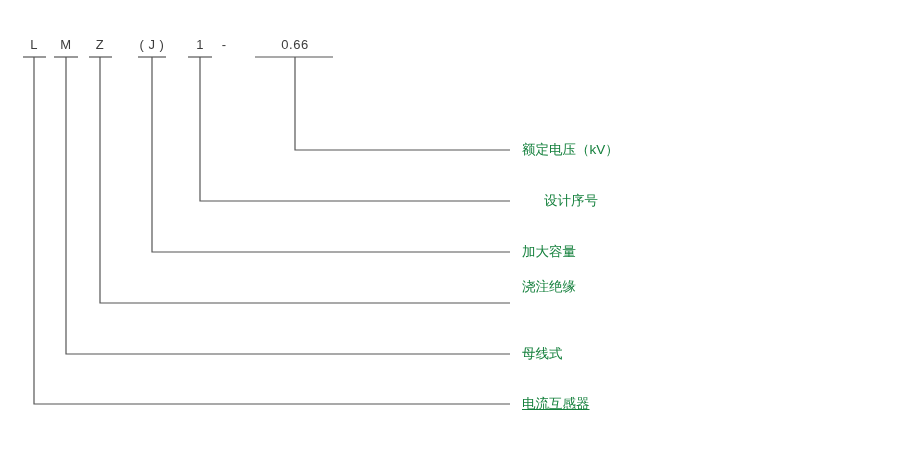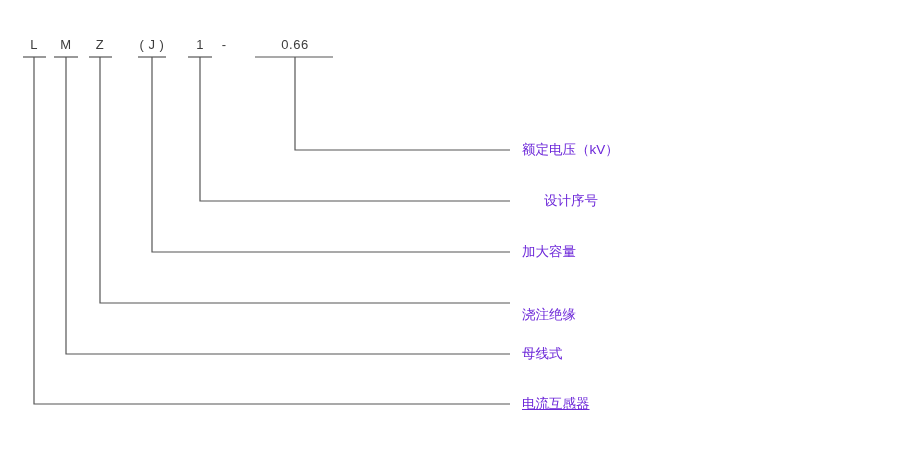--- a/index.html
+++ b/index.html
@@ -41,21 +41,21 @@
     font-size: 13px;
     line-height: 1;
     color: #3c3c3c;
     white-space: nowrap;
     transform: translateX(-50%);
   }
   .desc-label {
     position: absolute;
     font-size: 13.5px;
     line-height: 1;
-    color: #6d28d9;
+    color: #15803d;
     white-space: nowrap;
   }
 </style>
 </head>
 <body>
 
 <div id="diagram-root">
 
   <svg id="diagram-svg" viewBox="0 0 900 451" xmlns="http://www.w3.org/2000/svg">
     <g id="underlines" stroke="#555555" stroke-width="1.2" fill="none">
@@ -82,18 +82,18 @@
       <div class="code-char" style="left: 100px; top: 38px;">Z</div>
       <div class="code-char" style="left: 152px; top: 38px;">( J )</div>
       <div class="code-char" style="left: 200px; top: 38px;">1</div>
       <div class="code-char" style="left: 295px; top: 38px; text-align: center;">0.66</div>
       <div class="code-sep" style="left: 224px; top: 38px;">-</div>
     </div>
   <div id="label-layer">
       <div class="desc-label" style="left: 522px; top: 143px;">额定电压（kV）</div>
       <div class="desc-label" style="left: 544px; top: 194px;">设计序号</div>
       <div class="desc-label" style="left: 522px; top: 245px;">加大容量</div>
-      <div class="desc-label" style="left: 522px; top: 308px;">浇注绝缘</div>
+      <div class="desc-label" style="left: 522px; top: 280px;">浇注绝缘</div>
       <div class="desc-label" style="left: 522px; top: 347px;">母线式</div>
       <div class="desc-label" style="left: 522px; top: 397px; text-decoration: underline;">电流互感器</div>
     </div>
 
 </div>
 
 </body></html>

